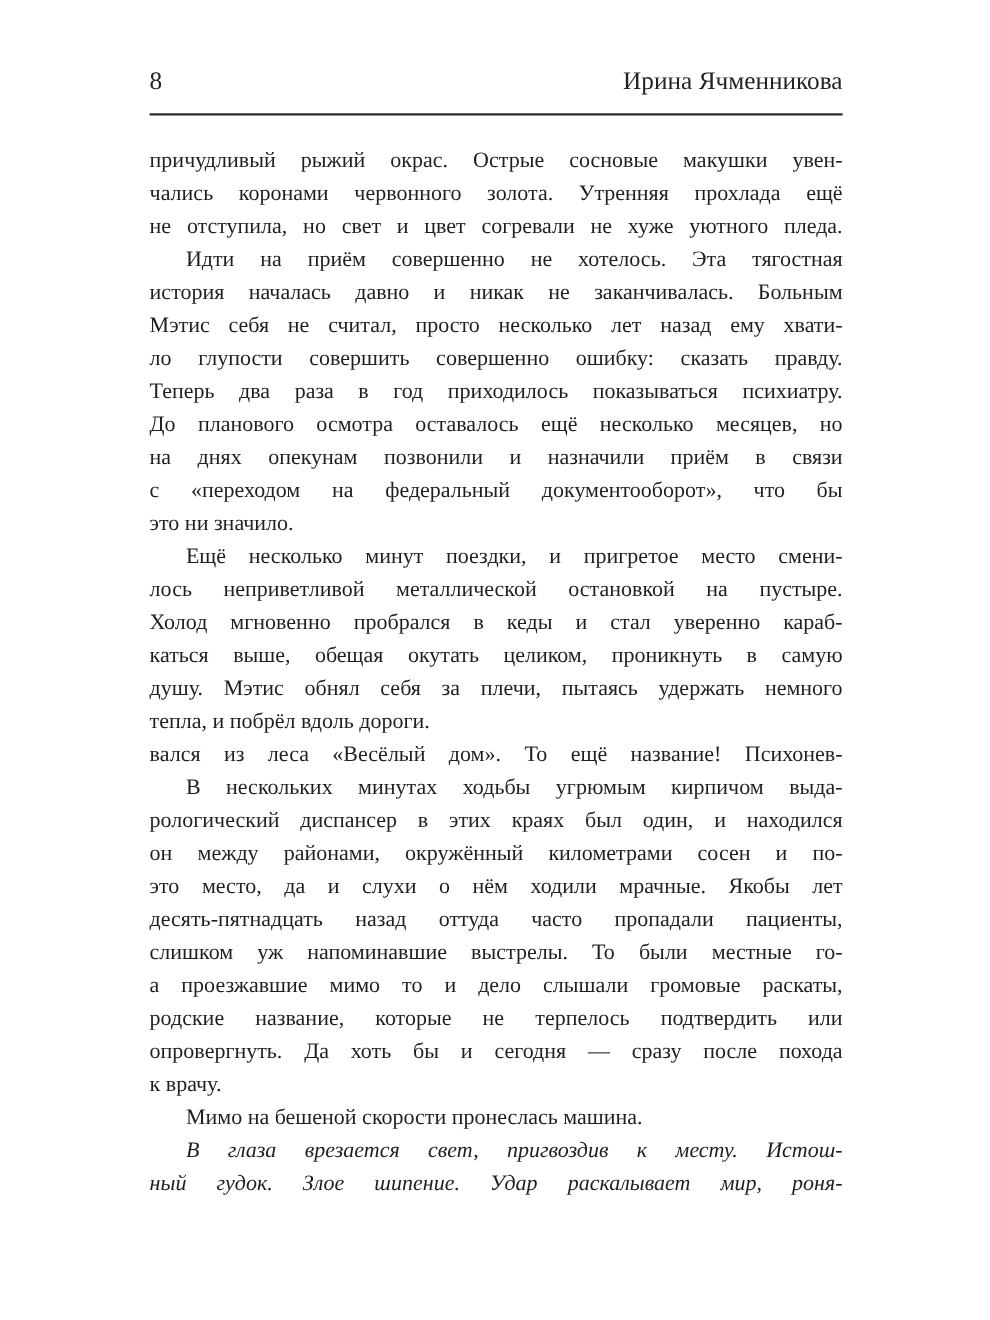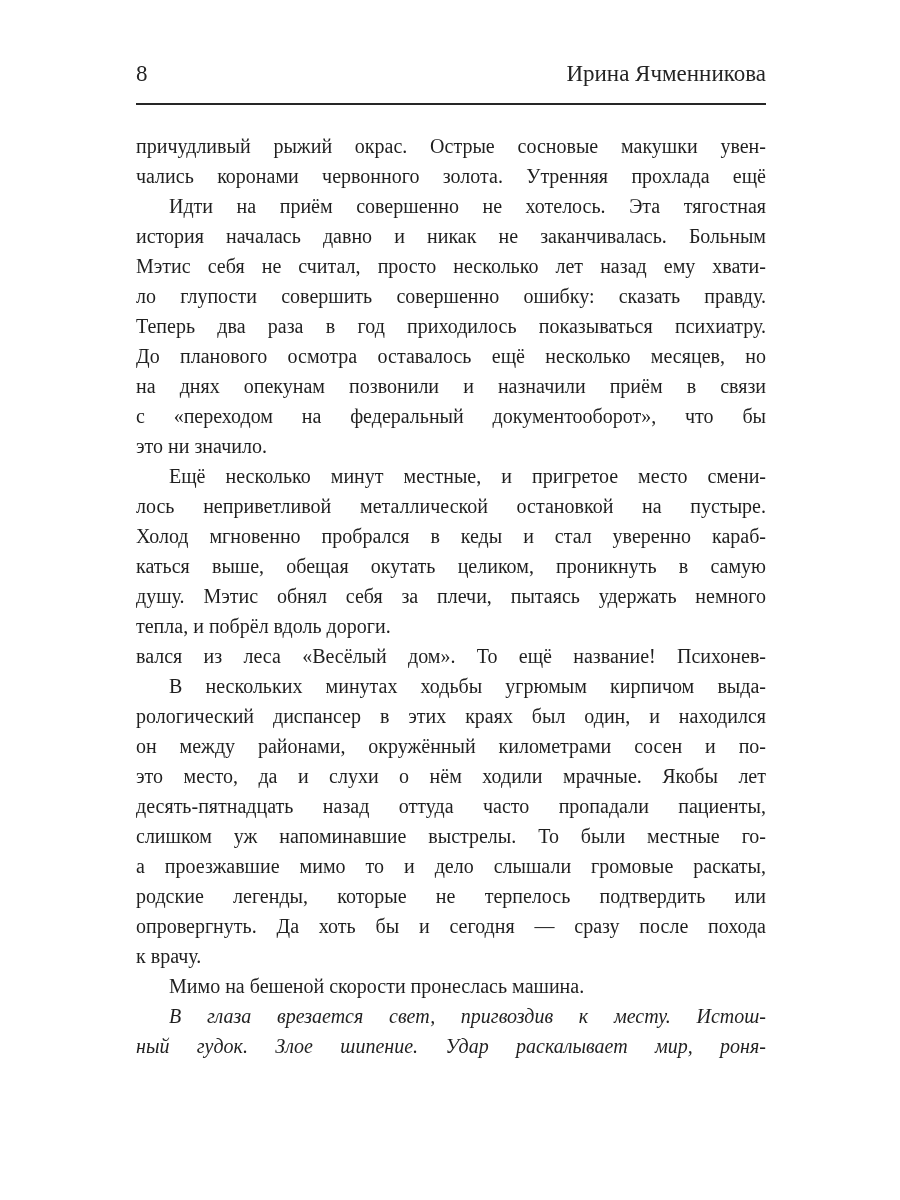--- a/index.html
+++ b/index.html
@@ -64,50 +64,51 @@
   <div class="content">
     <div class="header-row">
       <span>8</span>
       <span>Ирина Ячменникова</span>
     </div>
     <hr class="header-rule">
     <div class="page-body">
         <div class="paragraph">
           <div class="line">причудливый рыжий окрас. Острые сосновые макушки увен-</div>
           <div class="line">чались коронами червонного золота. Утренняя прохлада ещё</div>
+          <div class="line">не отступила, но свет и цвет согревали не хуже уютного пледа.</div>
         </div>
         <div class="paragraph">
           <div class="line indent">Идти на приём совершенно не хотелось. Эта тягостная</div>
           <div class="line">история началась давно и никак не заканчивалась. Больным</div>
           <div class="line">Мэтис себя не считал, просто несколько лет назад ему хвати-</div>
           <div class="line">ло глупости совершить совершенно ошибку: сказать правду.</div>
           <div class="line">Теперь два раза в год приходилось показываться психиатру.</div>
           <div class="line">До планового осмотра оставалось ещё несколько месяцев, но</div>
           <div class="line">на днях опекунам позвонили и назначили приём в связи</div>
           <div class="line">с «переходом на федеральный документооборот», что бы</div>
           <div class="line end">это ни значило.</div>
         </div>
         <div class="paragraph">
-          <div class="line indent">Ещё несколько минут местные, и пригретое место смени-</div>
+          <div class="line indent">Ещё несколько минут поездки, и пригретое место смени-</div>
           <div class="line">лось неприветливой металлической остановкой на пустыре.</div>
           <div class="line">Холод мгновенно пробрался в кеды и стал уверенно караб-</div>
           <div class="line">каться выше, обещая окутать целиком, проникнуть в самую</div>
           <div class="line">душу. Мэтис обнял себя за плечи, пытаясь удержать немного</div>
           <div class="line end">тепла, и побрёл вдоль дороги.</div>
         </div>
         <div class="paragraph">
           <div class="line">вался из леса «Весёлый дом». То ещё название! Психонев-</div>
           <div class="line indent">В нескольких минутах ходьбы угрюмым кирпичом выда-</div>
           <div class="line">рологический диспансер в этих краях был один, и находился</div>
           <div class="line">он между районами, окружённый километрами сосен и по-</div>
           <div class="line">это место, да и слухи о нём ходили мрачные. Якобы лет</div>
           <div class="line">десять-пятнадцать назад оттуда часто пропадали пациенты,</div>
           <div class="line">слишком уж напоминавшие выстрелы. То были местные го-</div>
           <div class="line">а проезжавшие мимо то и дело слышали громовые раскаты,</div>
-          <div class="line">родские легенды, которые не терпелось подтвердить или</div>
+          <div class="line">родские название, которые не терпелось подтвердить или</div>
           <div class="line">опровергнуть. Да хоть бы и сегодня — сразу после похода</div>
           <div class="line end">к врачу.</div>
         </div>
         <div class="paragraph">
           <div class="line indent end">Мимо на бешеной скорости пронеслась машина.</div>
         </div>
         <div class="paragraph italic">
           <div class="line indent">В глаза врезается свет, пригвоздив к месту. Истош-</div>
           <div class="line">ный гудок. Злое шипение. Удар раскалывает мир, роня-</div>
         </div>

